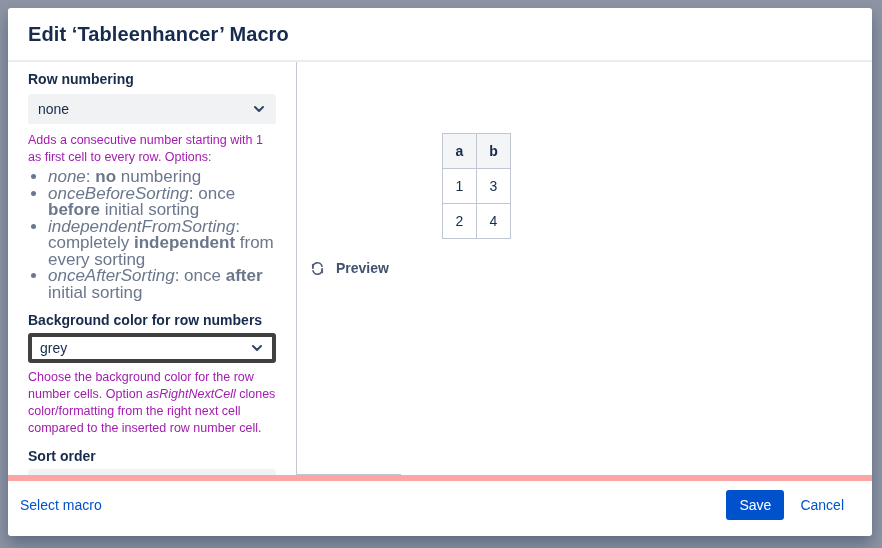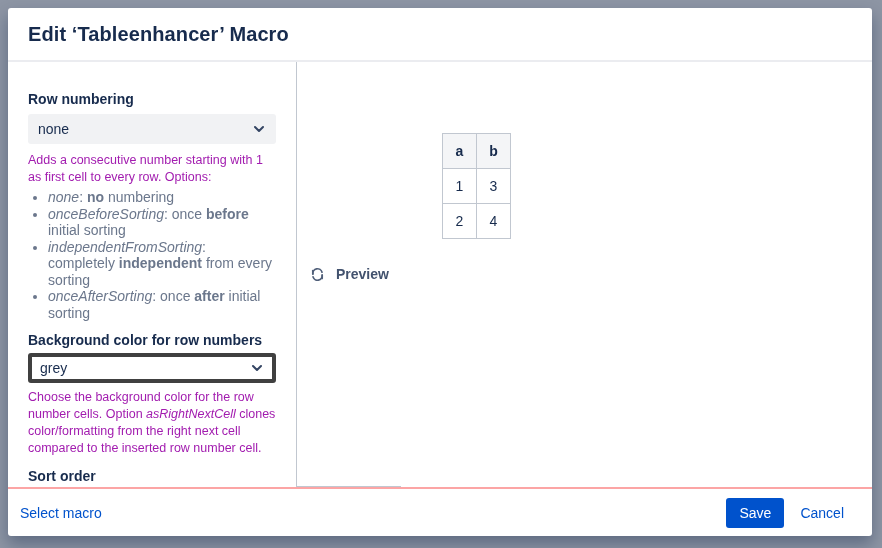--- a/index.html
+++ b/index.html
@@ -40,21 +40,21 @@
   .dialog-body {
     flex: 1 1 auto;
     display: flex;
     min-height: 0;
   }
   .left-panel {
     flex: 0 0 289px;
     width: 289px;
     box-sizing: border-box;
     border-right: 1px solid #C1C7D0;
-    padding: 28px 20px 0 20px;
+    padding: 8px 20px 0 20px;
     overflow: hidden;
   }
   .field-label {
     font-size: 14px;
     font-weight: 700;
     color: #172B4D;
     line-height: 18px;
   }
   .mt10 { margin-top: 10px; }
   .select {
@@ -85,21 +85,21 @@
     font-size: 12.5px;
     line-height: 17px;
     color: #a21caf;
   }
   .desc2 { margin-top: 6px; }
   .it { font-style: italic; }
   .bd { font-weight: 700; }
   ul.opts {
     margin: 3px 0 0 0;
     padding-left: 20px;
-    font-size: 14px;
+    font-size: 17px;
     color: #6B778C;
   }
   ul.opts li { line-height: 16.5px; }
   
   .right-panel {
     flex: 1 1 auto;
     min-width: 0;
     display: flex;
     flex-direction: row;
     background: #ffffff;
@@ -134,25 +134,25 @@
     font-size: 14px;
     color: #172B4D;
   }
   table.preview-table th {
     background: #F4F5F7;
     font-weight: 700;
   }
   
   .dialog-footer {
     flex: 0 0 47px;
-    border-top: 2px solid #fca5a5;
+    border-top: 6px solid #fca5a5;
     display: flex;
     align-items: center;
     justify-content: space-between;
-    padding: 0 28px 0 12px;
+    padding: 0 28px 8px 12px;
   }
   .link {
     color: #0052CC;
     font-size: 14px;
     text-decoration: none;
     cursor: pointer;
   }
   .footer-right {
     display: flex;
     align-items: center;

